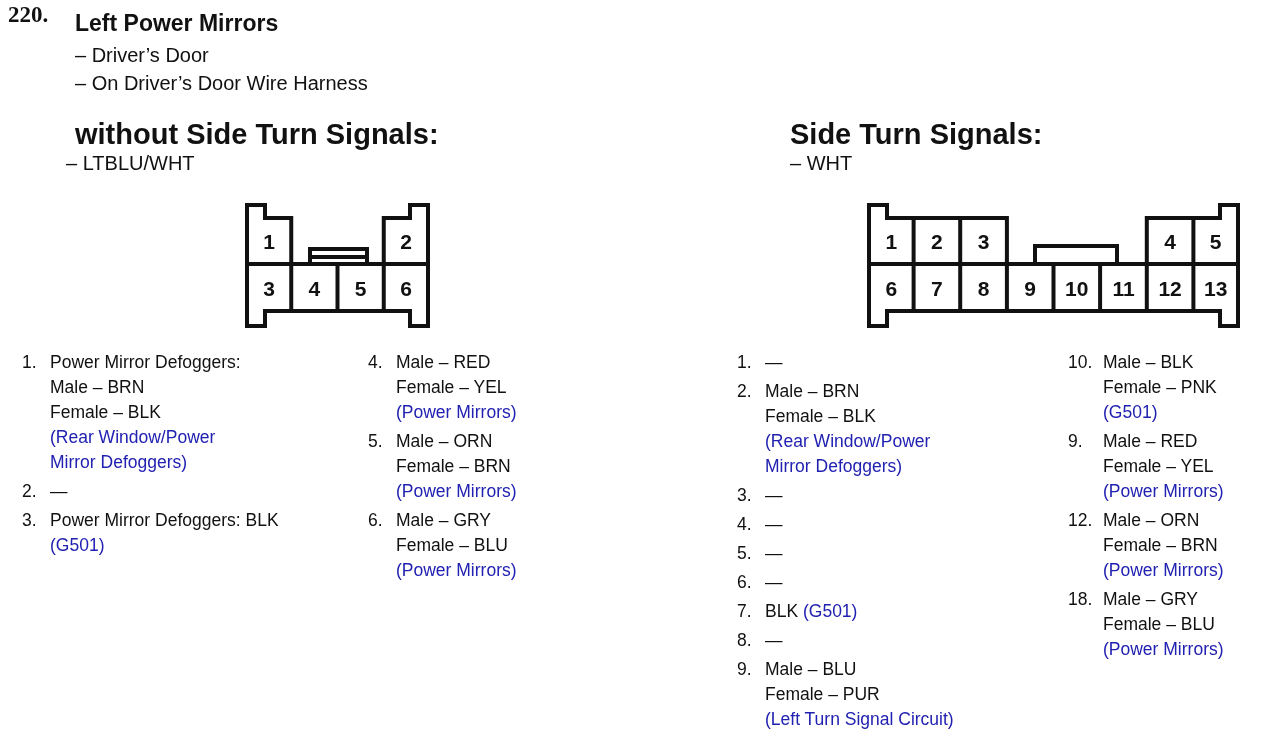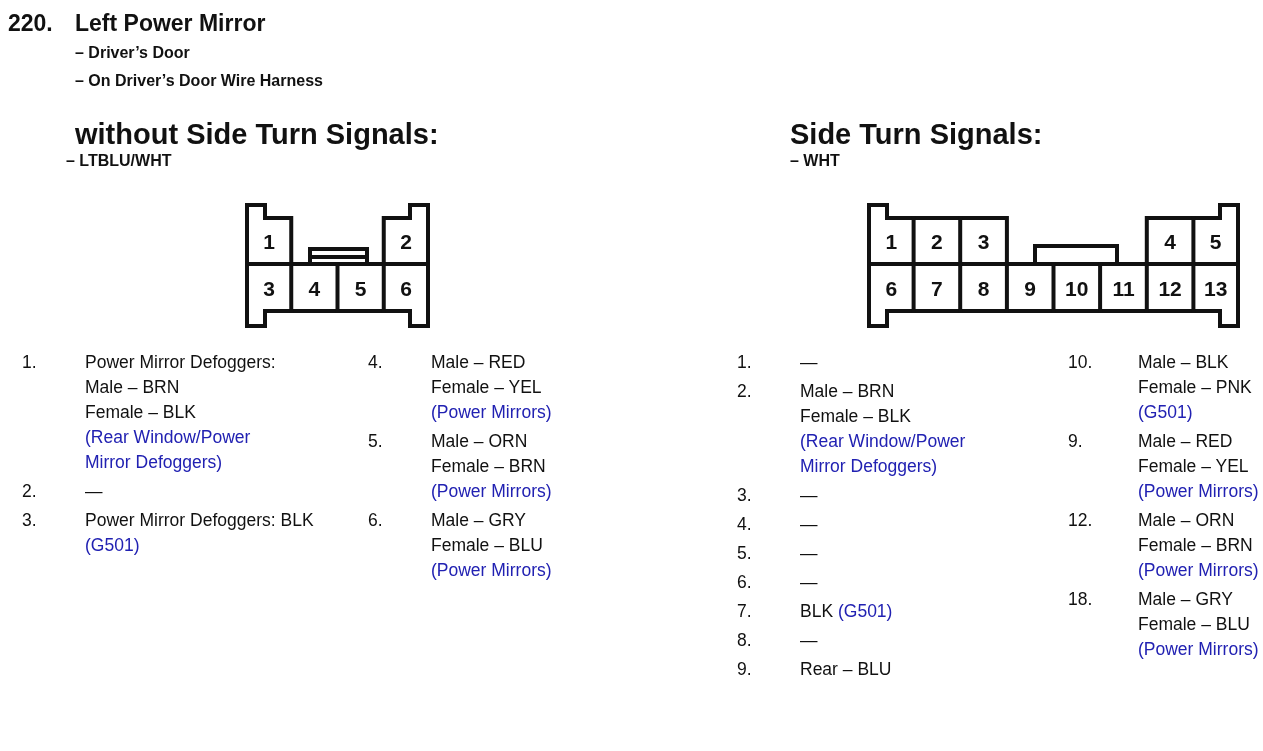--- a/index.html
+++ b/index.html
@@ -4,39 +4,39 @@
 <style>
   :root { --ink:#111111; --blue:#2121b2; }
   html,body{margin:0;padding:0;}
   body{
     width:1263px;height:751px;background:#ffffff;position:relative;
     font-family:"Liberation Sans", sans-serif;color:var(--ink);
     overflow:hidden;
   }
   .abs{position:absolute;}
   .h1{font-size:23px;font-weight:bold;white-space:nowrap;}
-  .note{font-size:16px;white-space:nowrap;font-weight:bold;}
+  .note{font-size:20px;white-space:nowrap;}
   .h2{font-size:29px;font-weight:bold;white-space:nowrap;}
   .pin-col{position:absolute;top:350px;font-size:17.5px;line-height:25px;}
   .pin-item{display:flex;align-items:flex-start;margin-bottom:4px;}
   .pin-num{flex:0 0 28px;}
   .pin-col.widenum .pin-num{flex-basis:35px;}
-  .pin-line{white-space:nowrap;margin-left:35px;}
+  .pin-line{white-space:nowrap;}
   .blue{color:var(--blue);}
   svg{overflow:visible;}
   svg text{
     font-family:"Liberation Sans", sans-serif;
     font-weight:bold;font-size:21px;fill:var(--ink);
   }
 </style>
 </head>
 <body>
 
-<div class="abs h1" style="left:8px;top:10px;">220.</div>
-<div class="abs h1" style="left:75px;top:10px;">Left Power Mirror</div>
+<div class="abs h1" style="left:8px;top:2px;font-family:Liberation Serif, serif;">220.</div>
+<div class="abs h1" style="left:75px;top:10px;">Left Power Mirrors</div>
 <div class="abs note" style="left:75px;top:44px;">– Driver’s Door</div>
 <div class="abs note" style="left:75px;top:72px;">– On Driver’s Door Wire Harness</div>
 
 <div class="abs h2" style="left:75px;top:118px;">without Side Turn Signals:</div>
 <div class="abs note" style="left:66px;top:152px;">– LTBLU/WHT</div>
 
 <div class="abs h2" style="left:790px;top:118px;">Side Turn Signals:</div>
 <div class="abs note" style="left:790px;top:152px;">– WHT</div>
 
 <svg class="abs" style="left:245px;top:203px;" width="185" height="125" viewBox="0 0 185 125">
@@ -185,21 +185,23 @@
     </div>
     <div class="pin-item">
       <span class="pin-num">8.</span>
       <div>
         <div class="pin-line"><span>—</span></div>
       </div>
     </div>
     <div class="pin-item">
       <span class="pin-num">9.</span>
       <div>
-        <div class="pin-line"><span>Rear – BLU</span></div>
+        <div class="pin-line"><span>Male – BLU</span></div>
+        <div class="pin-line"><span>Female – PUR</span></div>
+        <div class="pin-line"><span class="blue">(Left Turn Signal Circuit)</span></div>
       </div>
     </div>
   </div>
 <div class="pin-col widenum" style="left:1068px;width:195px;">
     <div class="pin-item">
       <span class="pin-num">10.</span>
       <div>
         <div class="pin-line"><span>Male – BLK</span></div>
         <div class="pin-line"><span>Female – PNK</span></div>
         <div class="pin-line"><span class="blue">(G501)</span></div>

